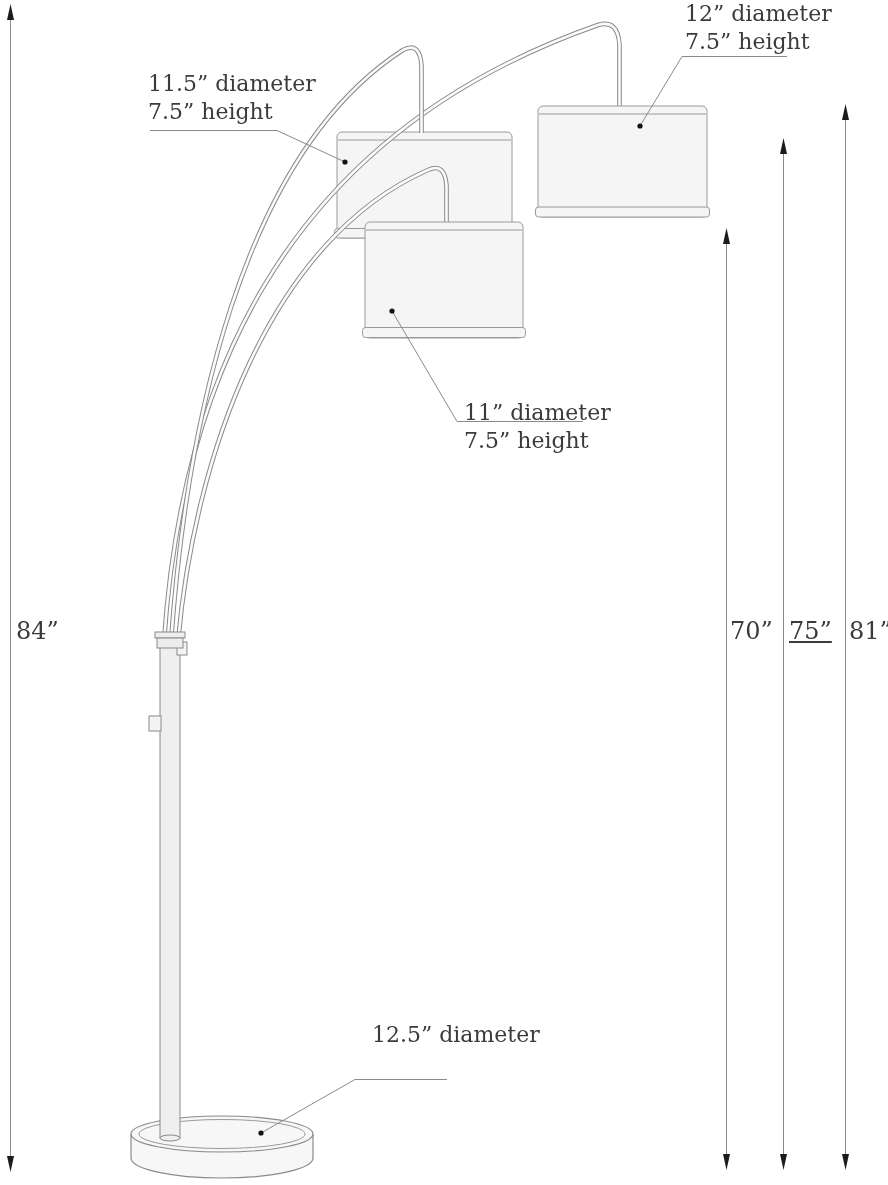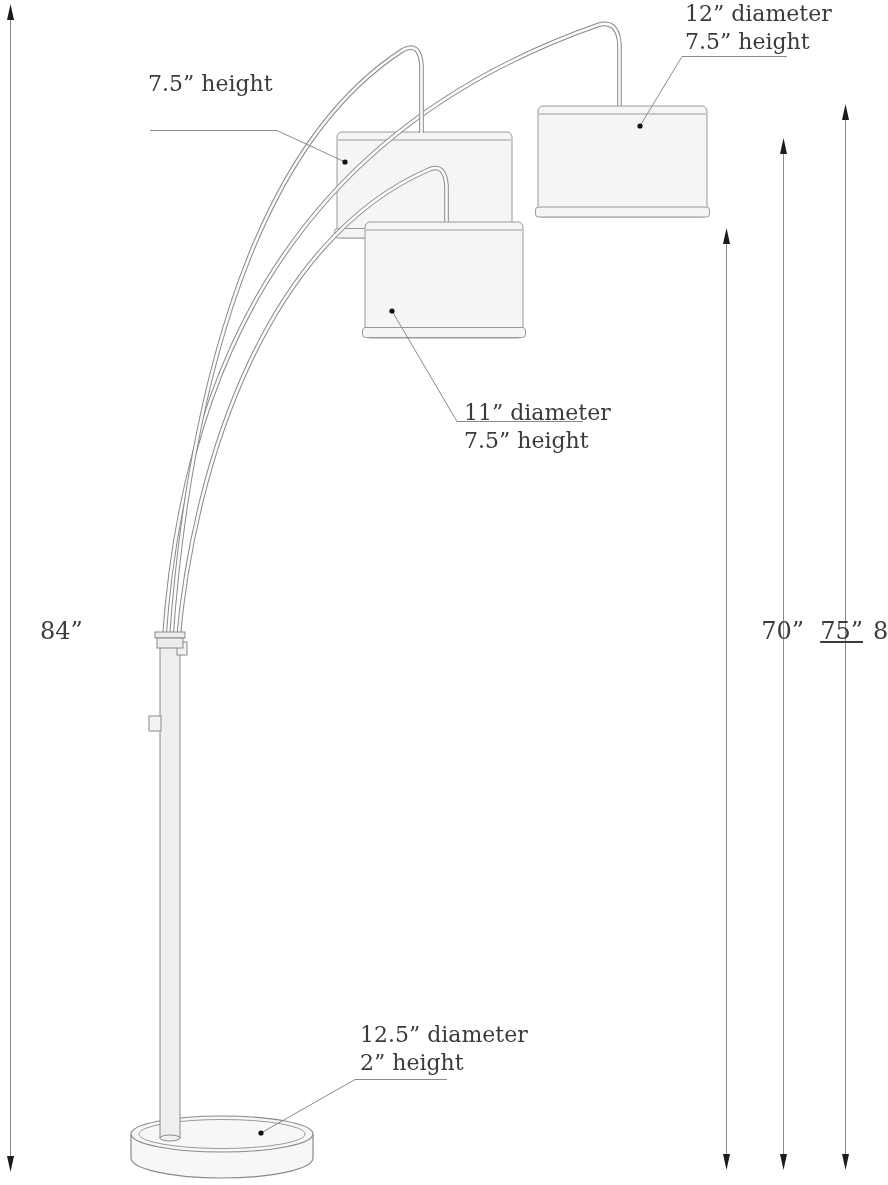--- a/index.html
+++ b/index.html
@@ -18,23 +18,22 @@
     line-height:28px;
     color:#3b3b3b;
     white-space:nowrap;
   }
   .dim{
     position:absolute;
     font-size:24px;
     line-height:28px;
     color:#3b3b3b;
     white-space:nowrap;
-    margin-left:24px;
   }
-  .dim.center{text-align:right;}
+  .dim.center{text-align:left;}
 </style>
 </head>
 <body>
 
 <div class="canvas">
 
   <svg width="888" height="1185" viewBox="0 0 888 1185">
 
     <g>
       <rect x="337" y="132" width="175" height="106" rx="5" fill="#f5f5f5" stroke="#9a9a9a" stroke-width="1"></rect>
@@ -122,36 +121,36 @@
       </g>
       <g>
         <line x1="355" y1="1079.5" x2="447" y2="1079.5"></line>
         <line x1="355" y1="1079.5" x2="261" y2="1133"></line>
         <circle cx="261" cy="1133" r="2.6" fill="#111" stroke="none"></circle>
       </g>
     </g>
   </svg>
 
   <div class="callout" style="left:148px;top:70px;">
+    <div>11.5” diameter</div>
     <div>7.5” height</div>
   </div>
 
   <div class="callout" style="left:676px;top:0px;margin-left:9px;">
     <div>12” diameter</div>
     <div>7.5” height</div>
   </div>
 
   <div class="callout" style="left:464px;top:363px;margin-top:36px;">
     <div>11” diameter</div>
     <div>7.5” height</div>
   </div>
 
-  <div class="callout" style="left:360px;top:1021px;">
+  <div class="callout" style="left:372px;top:1021px;">
     <div>12.5” diameter</div>
-    <div>2” height</div>
   </div>
 
   <div class="dim" style="left:16px;top:617px;">84”</div>
 
   <div class="dim center" style="left:730px;top:617px;width:50px;">70”</div>
 
   <div class="dim center" style="left:789px;top:617px;width:50px;text-decoration:underline;">75”</div>
 
   <div class="dim center" style="left:849px;top:617px;width:42px;">81”</div>
 

